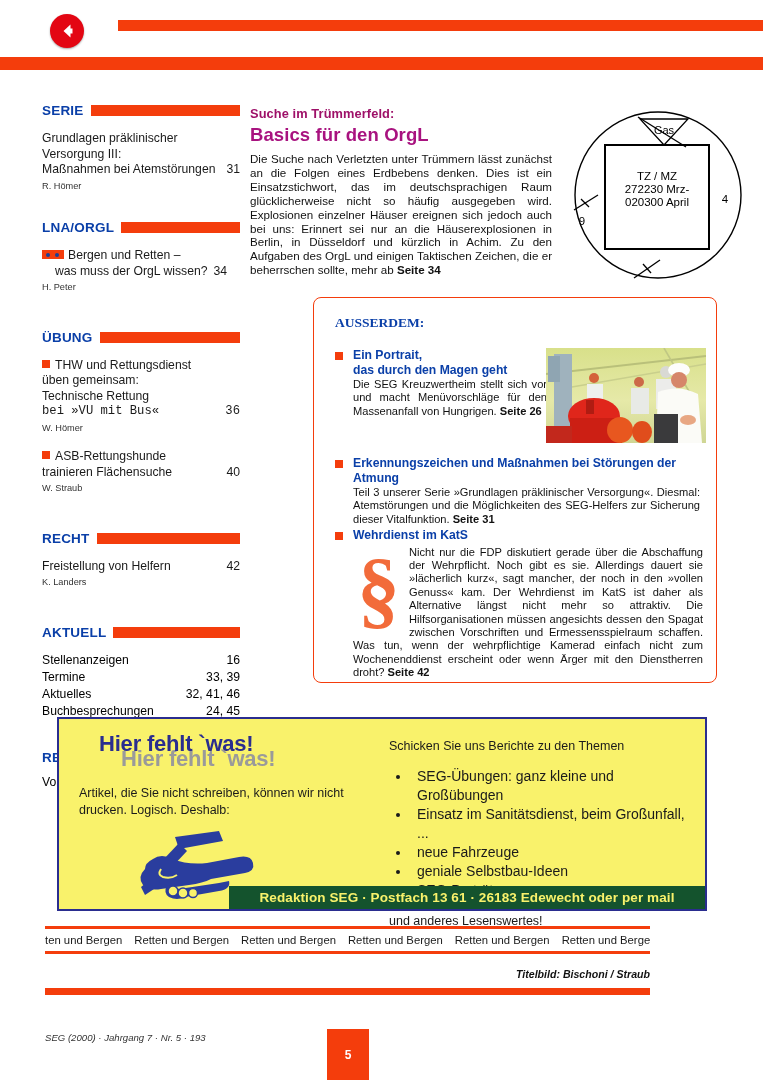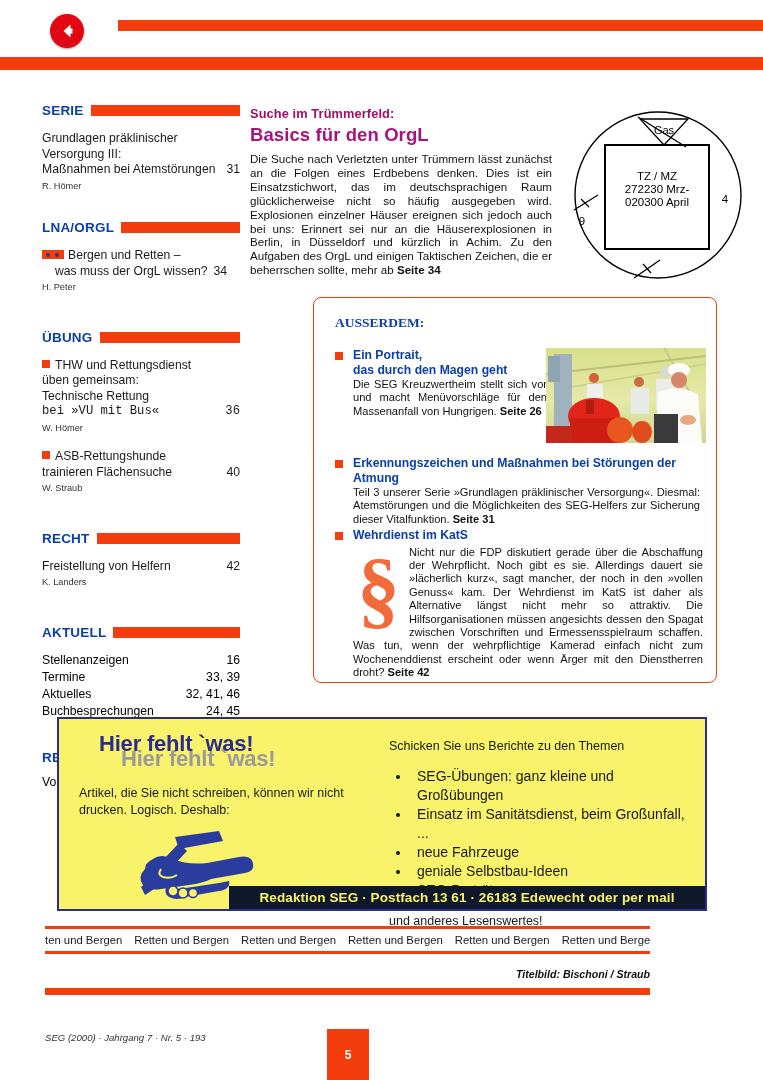--- a/index.html
+++ b/index.html
@@ -84,21 +84,21 @@
     white-space:nowrap;letter-spacing:-.2px;
   }
   .ad-title.shadow{left:42px;top:15px;color:#9a9a9a;}
   .ad-text{margin-top:12px;font-size:12.5px;line-height:17px;color:#1a1a1a;}
   .ad-right{position:absolute;left:330px;top:20px;width:305px;}
   .ad-lead{font-size:12.5px;color:#1a1a1a;}
   .ad-ul{margin:14px 0 0 0;padding:0 0 0 22px;font-size:14px;line-height:19px;color:#1a1a1a;}
   .ad-ul li{padding-left:6px;}
   .ad-close{margin-top:14px;font-size:12.5px;color:#1a1a1a;}
   .ad-bar{
-    position:absolute;left:170px;bottom:0;right:0;height:23px;background:#0f172a;
+    position:absolute;left:170px;bottom:0;right:0;height:23px;background:#14532d;
     color:#f9f26b;font-weight:bold;font-size:13.5px;display:flex;align-items:center;
     justify-content:center;letter-spacing:.1px;
   }
   .hand{position:absolute;left:68px;top:110px;width:130px;height:78px;}
 
   
   .strip{position:absolute;left:45px;top:926px;width:605px;}
   .strip-rule{height:3px;background:#f43d0c;}
   .strip-txt{
     height:22px;display:flex;align-items:center;overflow:hidden;white-space:nowrap;

